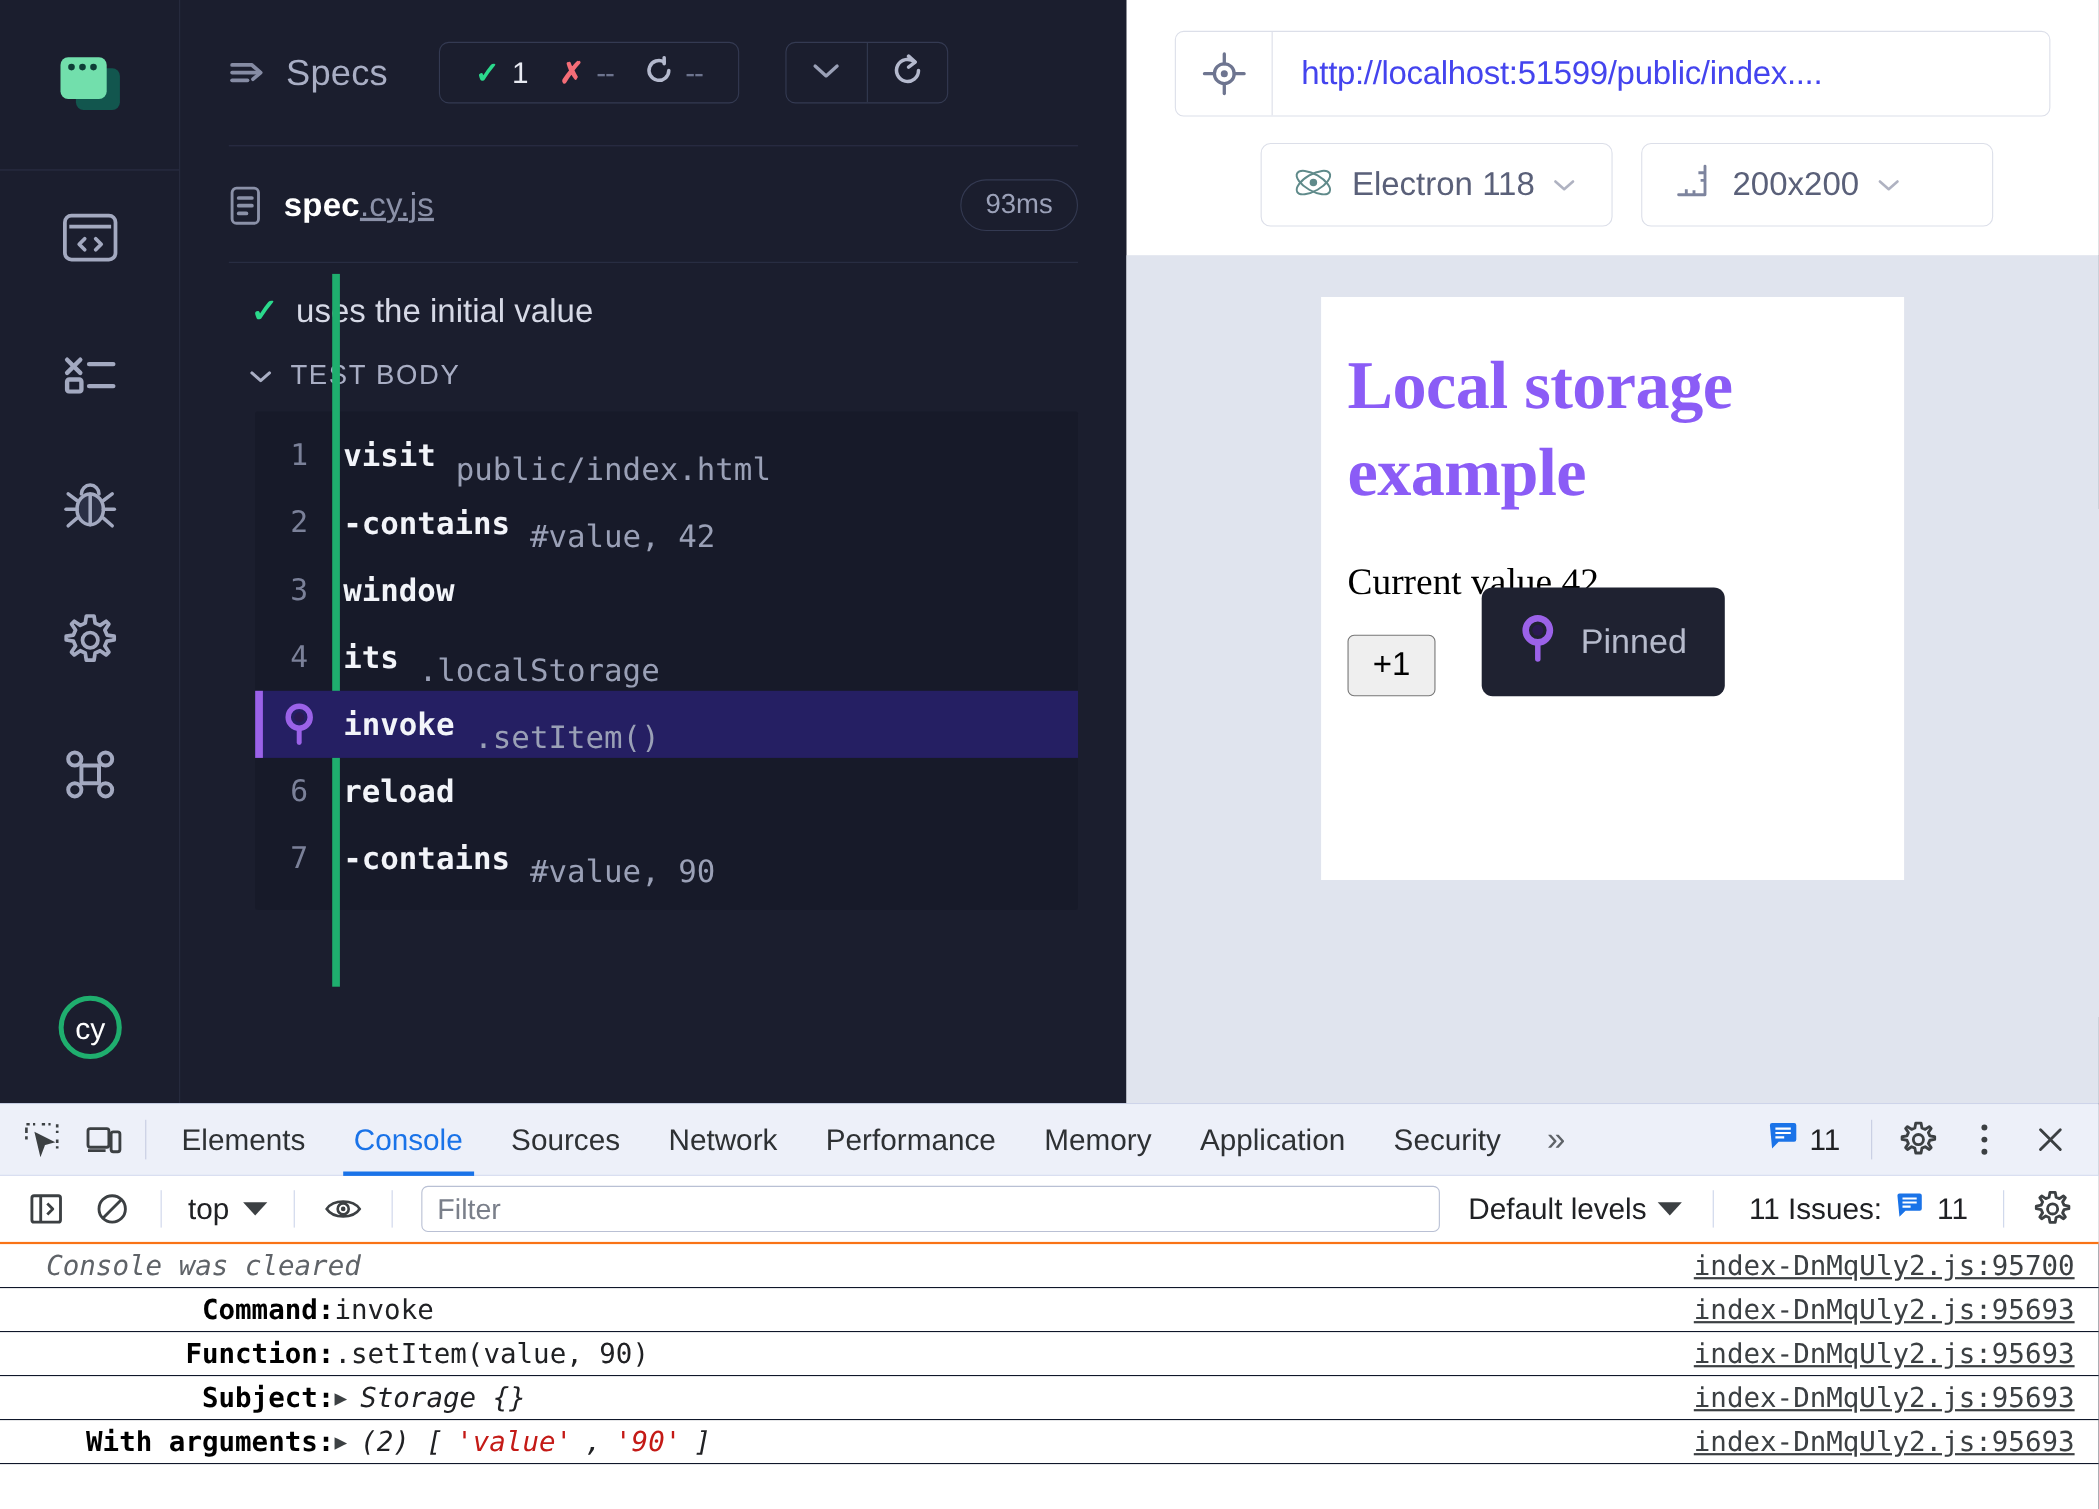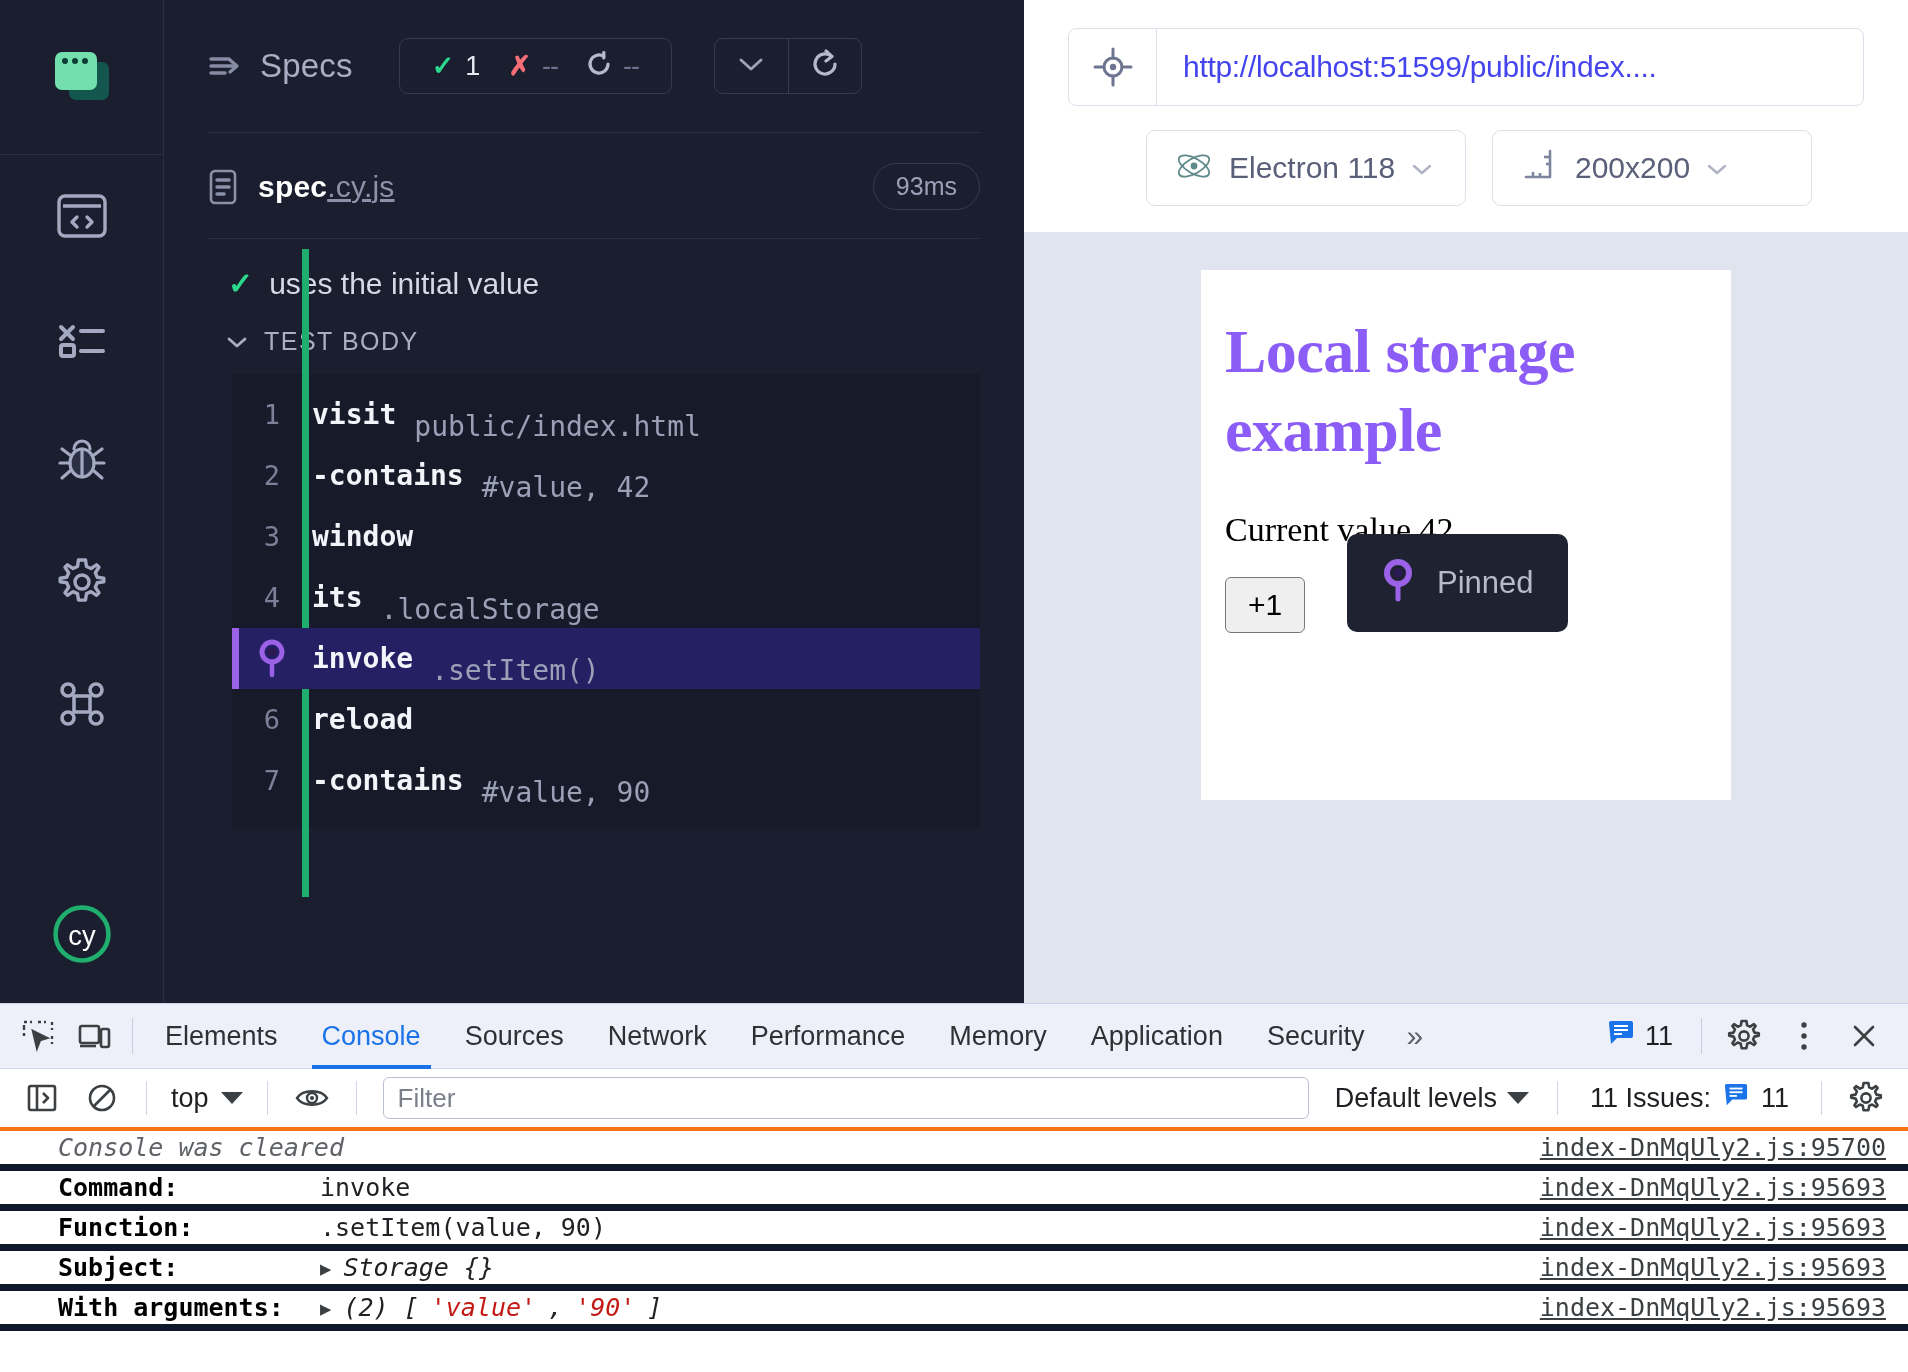--- a/index.html
+++ b/index.html
@@ -154,38 +154,38 @@
     font-size: 27px; color: #2e3134; cursor: pointer; position: relative;
   }
   .dt-tab.active { color: #1a73e8; }
   .dt-tab.active::after { content: ""; position: absolute; left: 12px; right: 12px; bottom: 0; height: 4px; background: #1a73e8; }
   .dt-more { padding: 0 20px; font-size: 30px; color: #5f6368; cursor: pointer; }
   .dt-right { margin-left: auto; display: flex; align-items: center; padding-right: 16px; gap: 4px; }
   .issue-chip { display: flex; align-items: center; gap: 10px; font-size: 27px; color: #202124; padding: 0 14px; cursor: pointer; }
 
   .dt-filterbar {
     display: flex; align-items: center; height: 62px;
-    background: #fff; border-bottom: 4px solid #f97316; padding: 0 14px; gap: 4px;
+    background: #fff; border-bottom: 2px solid #f97316; padding: 0 14px; gap: 4px;
   }
   .fb-sep { width: 1px; height: 34px; background: #cdd5ea; margin: 0 12px; }
   .ctx-sel { display: flex; align-items: center; gap: 12px; font-size: 27px; color: #202124; cursor: pointer; padding: 0 8px; }
   .caret { width: 0; height: 0; border-left: 11px solid transparent; border-right: 11px solid transparent; border-top: 12px solid #3c4043; }
   .filter-input {
     flex: 1; height: 42px; border: 1px solid #b9c0d4; border-radius: 6px;
     font-size: 26px; color: #4d7c0f; padding: 0 14px; margin: 0 10px;
     font-family: "Liberation Sans", sans-serif; background: #fff;
   }
   .filter-input::placeholder { color: #7a7f8a; }
   .lvl-sel { display: flex; align-items: center; gap: 10px; font-size: 27px; color: #202124; cursor: pointer; padding: 0 12px; }
   .issues-chip { display: flex; align-items: center; gap: 12px; font-size: 27px; color: #202124; padding: 0 16px; cursor: pointer; }
 
   .console-rows { font-family: "DejaVu Sans Mono", monospace; }
   .crow {
     display: flex; align-items: center; height: 40px;
-    border-bottom: 7px solid #0f172a; padding: 0 22px 0 58px; position: relative;
+    border-bottom: 1px solid #0f172a; padding: 0 22px 0 42px; position: relative; text-align: right;
   }
   .crow .k { font-size: 25px; color: #000; font-weight: bold; width: 262px; flex: 0 0 262px; }
   .crow .v { font-size: 25px; color: #202124; display: flex; align-items: center; gap: 12px; }
   .crow .v i { font-style: italic; }
   .crow.cleared .v { color: #5f6368; font-style: italic; font-size: 25px; }
   .disc { font-size: 19px; color: #5f6368; }
   .src {
     margin-left: auto; font-size: 25px; color: #3c4043;
     text-decoration: underline; cursor: pointer;
   }

